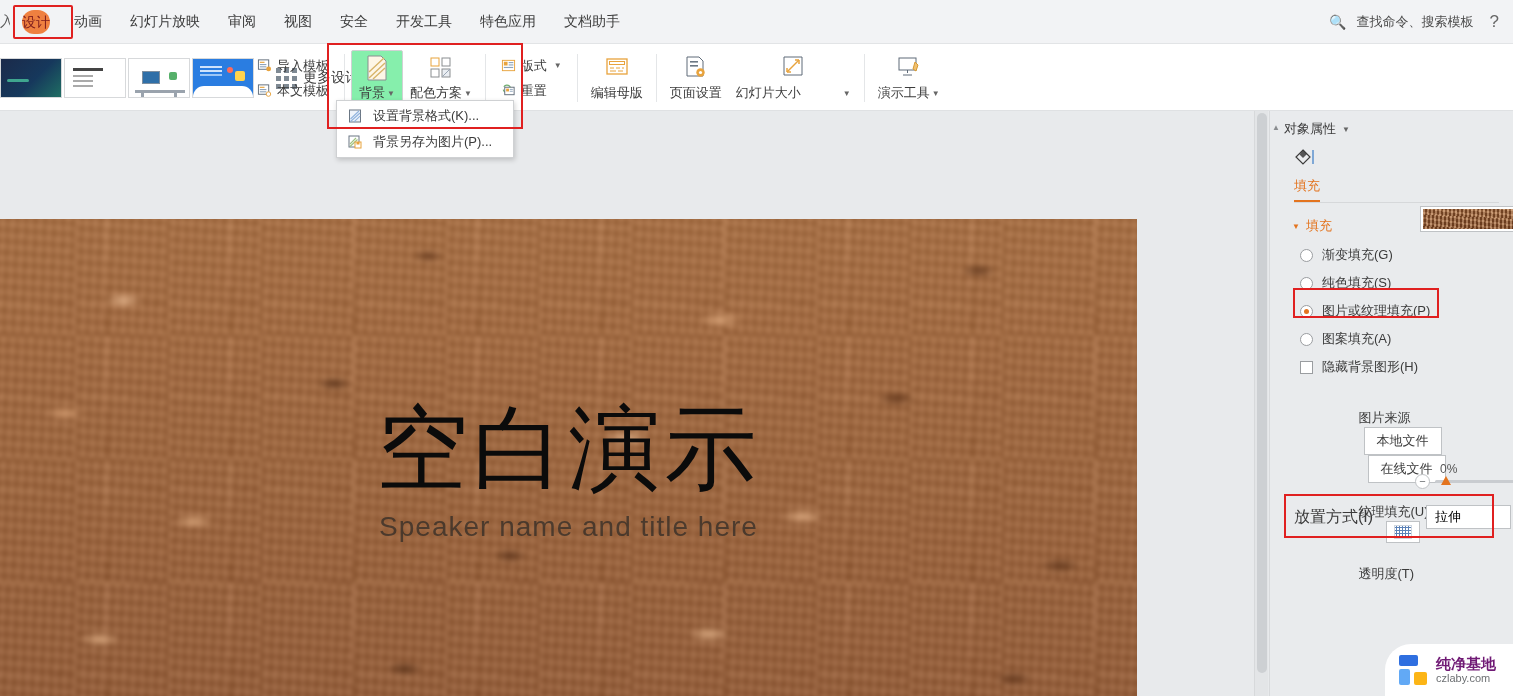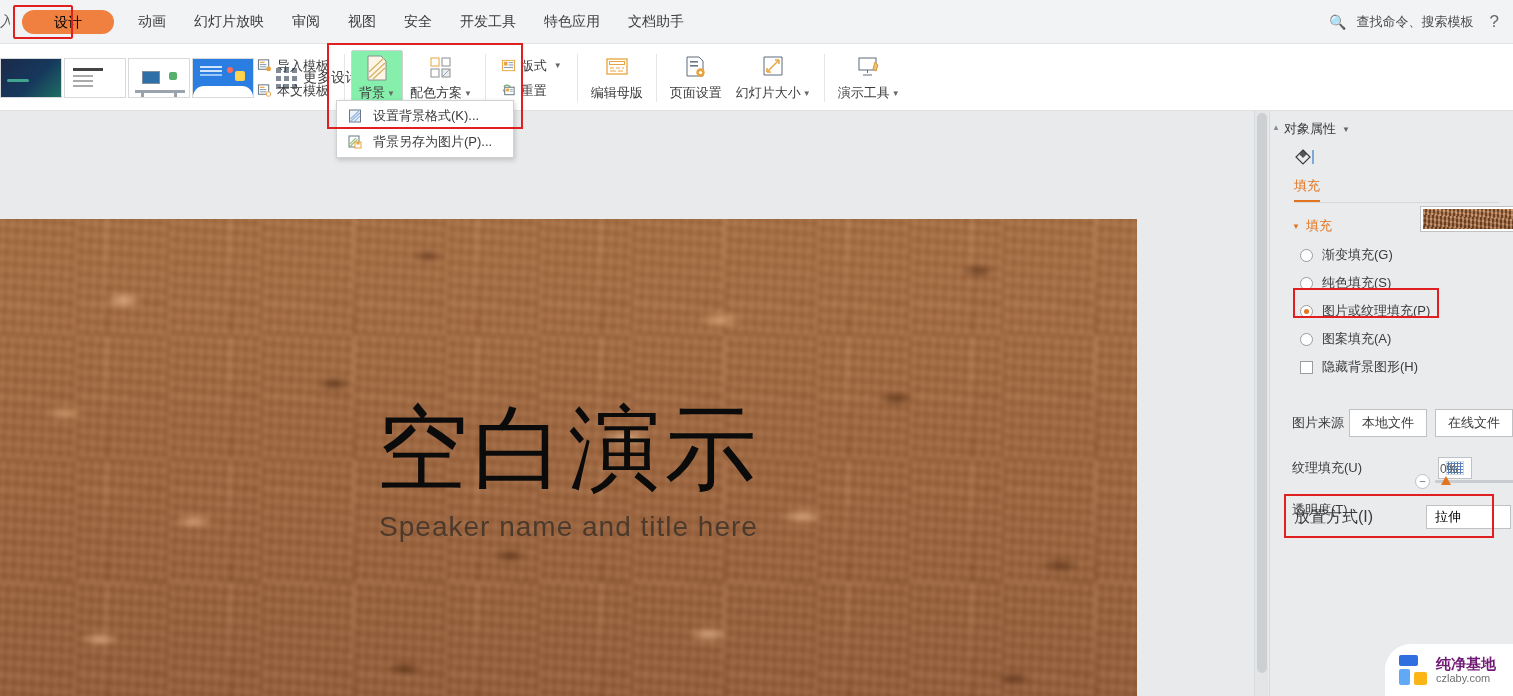--- a/index.html
+++ b/index.html
@@ -20,22 +20,22 @@
   #tabs { position: absolute; left: 0; top: 0; height: 44px; display: flex; align-items: center; }
   .tab {
     font-size: 14px; color: #3b3b3b; padding: 0 14px; height: 44px;
     display: flex; align-items: center; white-space: nowrap; cursor: default;
   }
   .tab.cut { padding-left: 0; padding-right: 2px; width: 10px; overflow: hidden; color:#555; }
   .tab.active-pill {
     padding: 0; margin: 0 10px 0 12px;
   }
   .pill {
-    background: #ef8040; color: #000000; font-size: 14px;
-    border-radius: 14px; padding: 4px 32px; line-height: 16px;
+    background: #ef8040; color: #7f1d1d; font-size: 14px;
+    border-radius: 14px; padding: 4px 0; line-height: 16px;
     display: inline-block;
   }
   #tab-highlight {
     position: absolute; left: 13px; top: 5px; width: 60px; height: 34px;
     border: 2px solid #e02020; border-radius: 2px; pointer-events: none;
   }
   #search-area {
     position: absolute; right: 8px; top: 0; height: 44px;
     display: flex; align-items: center; gap: 10px;
     font-size: 13px; color: #4a4a4a;
@@ -198,21 +198,21 @@
     background:#fff; position:relative; flex:0 0 auto;
   }
   .radio.on:after{content:"";position:absolute;left:3px;top:3px;width:5px;height:5px;border-radius:50%;background:#e3741f;}
   .cbox { width:13px;height:13px;border:1px solid #9a9da0;background:#fff;flex:0 0 auto;}
 
   #radio-highlight {
     position:absolute; left:1293px; top:288px; width:146px; height:30px;
     border:2px solid #e02020; pointer-events:none;
   }
 
-  .field-row { display:flex; align-items:center; padding:6px 0 6px 22px; font-size:13px; }
+  .field-row { display:flex; align-items:center; padding:6px 0 6px 22px; font-size:13px;flex-direction:column; }
   .field-label { width:88px; color:#3b3b3b; }
   .sbtn {
     background:#ffffff; border:1px solid #bfc2c5; padding:4px 12px; font-size:13px; color:#3b3b3b;
     white-space:nowrap;
   }
   .texture-btn { background:#fff; border:1px solid #bfc2c5; width:34px;height:22px; display:flex;align-items:center;justify-content:center;}
   .texture-btn i {
     display:block; width:18px;height:14px;
     background-image: radial-gradient(circle, #5b82b8 1px, transparent 1.2px);
     background-size:3px 3px; border:1px solid #cfd6df;
@@ -436,21 +436,21 @@
         </svg>
         <span>页面设置</span>
       </div>
       <div class="btn-big">
         <svg width="26" height="28" viewBox="0 0 26 28">
           <path d="M4 3 h18 v18 h-18 z" fill="#fff" stroke="#5f6b78"></path>
           <path d="M7 18 L19 6" stroke="#e8a33d" stroke-width="1.5"></path>
           <path d="M7 18 l0 -4 M7 18 l4 0" stroke="#e8a33d" stroke-width="1.5"></path>
           <path d="M19 6 l-4 0 M19 6 l0 4" stroke="#e8a33d" stroke-width="1.5"></path>
         </svg>
-        <span style="display:flex;align-items:center;">
+        <span style="display:flex;align-items:center;gap:40px;">
           <span>幻灯片大小</span>
           <span class="caret">▼</span>
         </span>
       </div>
     </div>
 
     <div class="vsep"></div>
 
     <div class="rgroup">
       <div class="btn-big">

